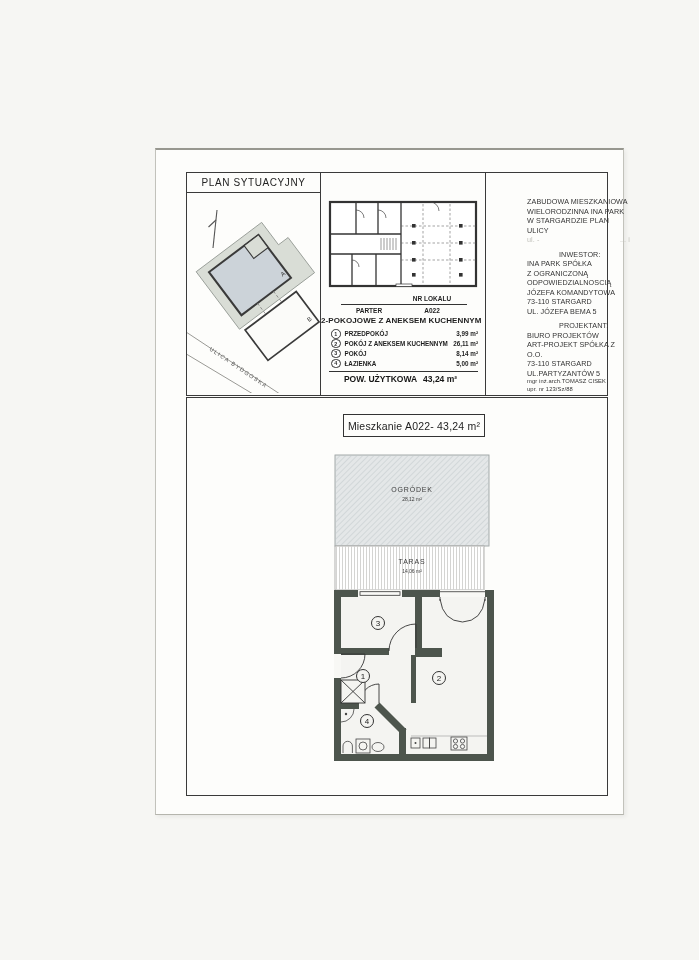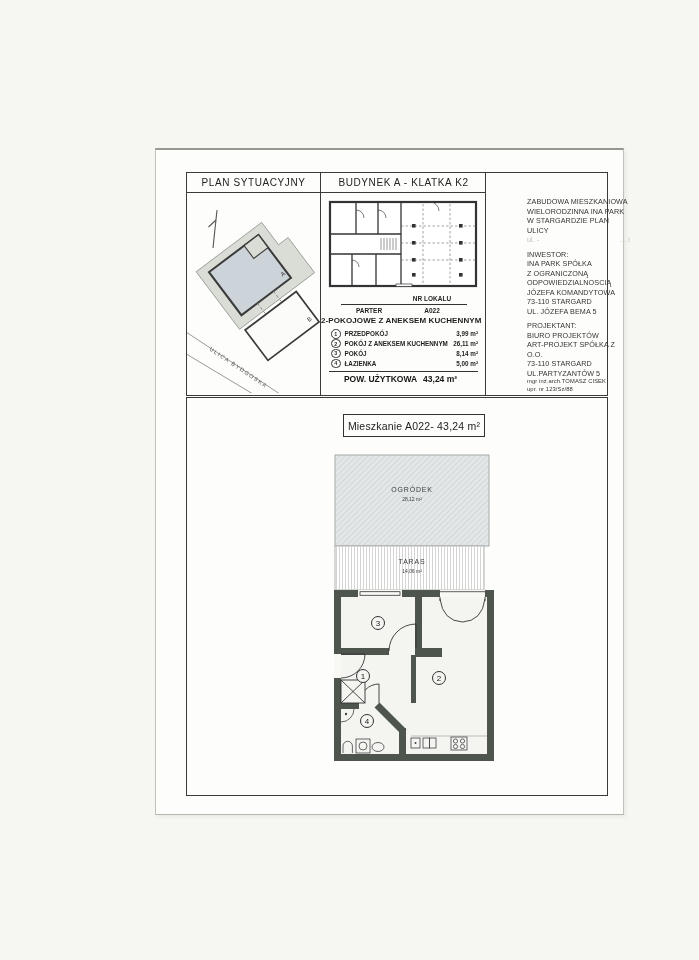--- a/index.html
+++ b/index.html
@@ -50,21 +50,21 @@
     flex:0 0 auto;margin-right:4px;background:#fff;
   }
   .room-name{font-size:6.3px;font-weight:bold;color:#1d1d1d;white-space:nowrap;}
   .room-area{margin-left:auto;font-size:6.3px;font-weight:bold;color:#1d1d1d;}
   .total-rule{position:absolute;left:8px;right:8px;top:177px;border-top:1.2px solid #333;}
   .total-line{position:absolute;left:0;right:6px;top:180px;text-align:center;font-size:8.5px;font-weight:bold;color:#151515;}
   .total-line span{margin:0 3px;}
   
   .proj{padding:24px 7px 0 9px;font-size:7.2px;line-height:9.5px;color:#333;letter-spacing:.1px;}
   .proj .faded{color:#c3c3bd;display:flex;justify-content:space-between;text-align:right;}
-  .proj .blk{margin-top:5px;}
+  .proj .blk{margin-top:5px;margin-left:32px;}
   .proj .small{font-size:5.8px;line-height:7.6px;}
   
   .plan-frame{left:30px;top:247px;width:420px;height:397px;border:1.6px solid #3a3a3a;background:#fdfdfb;}
   .title-box{
     position:absolute;left:156px;top:16px;width:140px;height:21px;
     border:1.6px solid #333;background:#fdfdfb;
     display:flex;align-items:center;justify-content:center;
     font-size:10.5px;color:#1d1d1d;letter-spacing:.2px;
   }
   .scale-label{position:absolute;left:0;right:0;top:45px;text-align:center;padding-left:14px;font-size:7.8px;letter-spacing:.8px;color:#333;}
@@ -101,21 +101,20 @@
           <g>
             <line x1="-4" y1="136" x2="102" y2="206" stroke="#9a9a96" stroke-width="1"></line>
             <line x1="-4" y1="158" x2="76" y2="206" stroke="#9a9a96" stroke-width="1"></line>
             <text transform="translate(22,156) rotate(34)" font-size="5.6" letter-spacing="1.4" fill="#555">ULICA BYDGOSKA</text>
           </g>
         </svg>
       </div>
     </div>
 
     <div class="col col2">
-      <div class="col-header">BUDYNEK A - KLATKA K2</div>
       <div class="col-body">
 
         <svg class="abs" style="left:5px;top:2px;" width="155" height="96" viewBox="0 0 155 96">
           <rect x="4" y="6" width="146" height="84" fill="#ffffff" stroke="#333" stroke-width="2.2"></rect>
           <g stroke="#333" stroke-width="1.3" fill="none">
             <line x1="30" y1="6" x2="30" y2="38"></line>
             <line x1="52" y1="6" x2="52" y2="38"></line>
             <line x1="4" y1="38" x2="75" y2="38"></line>
             <line x1="75" y1="6" x2="75" y2="90"></line>
             <line x1="4" y1="58" x2="75" y2="58"></line>

